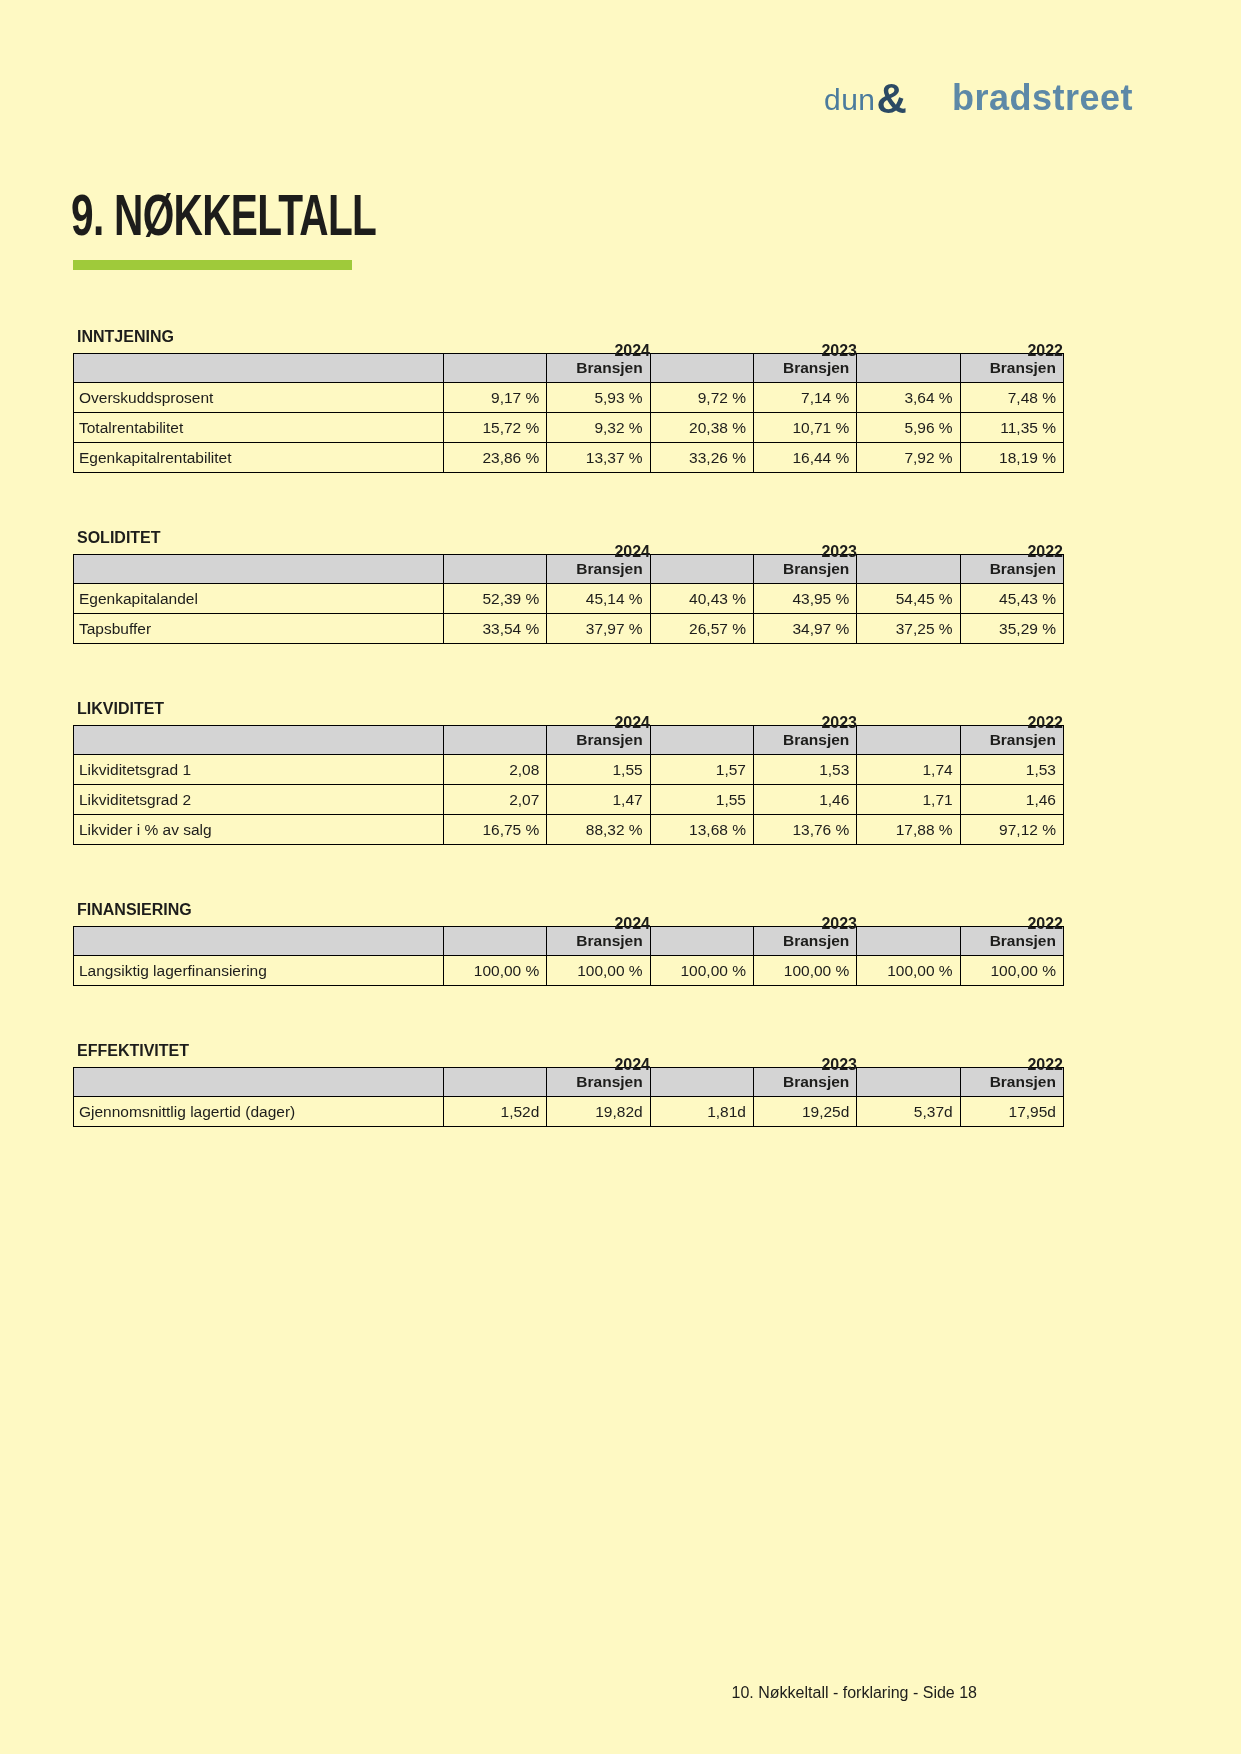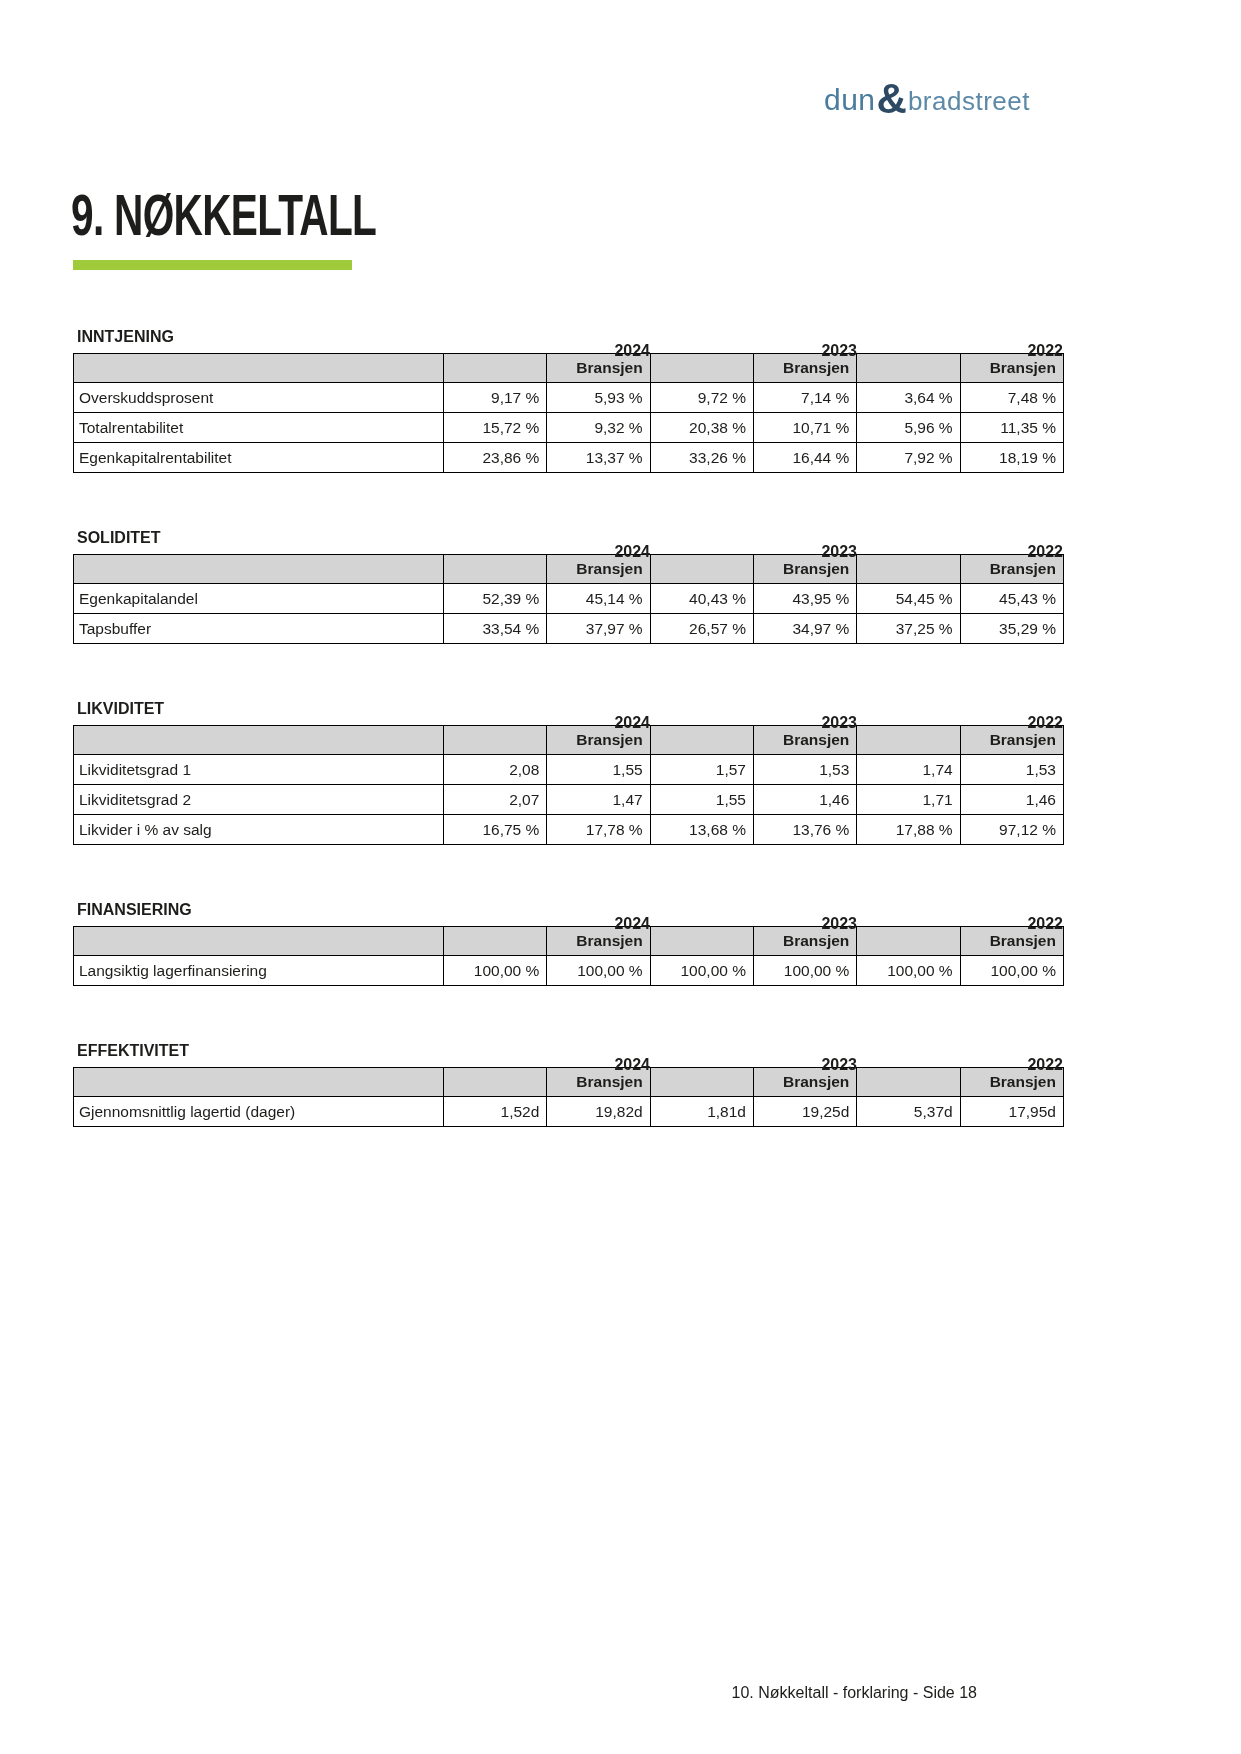--- a/index.html
+++ b/index.html
@@ -1,30 +1,30 @@
 <!DOCTYPE html>
 <html><head>
 <meta charset="utf-8">
 <style>
   html,body { margin:0; padding:0; background:#e8e8e8; }
   .page {
-    position:relative; width:1241px; height:1754px; background:#ffffff;
+    position:relative; width:1241px; height:1754px; background:#fef9c3;
     font-family:"Liberation Sans", sans-serif; color:#1d1d1b; overflow:hidden;
     margin:0 auto;
   }
 
   
   .logo {
     position:absolute; top:72px; left:824px; width:240px; height:52px;
     display:flex; align-items:baseline; justify-content:flex-start;
     white-space:nowrap;
   }
   .logo-dun  { font-size:30px; font-weight:400; color:#4b7b9d; letter-spacing:.5px; }
   .logo-amp  { font-size:42px; font-weight:600; color:#2c4a64; margin:0 1px; transform:translateY(3px); display:inline-block; }
-  .logo-brad { font-size:26px; font-weight:400; color:#5d89a7; letter-spacing:.5px; }
+  .logo-brad { font-size:36px; font-weight:700; color:#5d89a7; letter-spacing:.5px;margin-left:44px; }
 
   
   .title {
     position:absolute; left:71px; top:186px; margin:0;
     font-size:58px; line-height:58px; font-weight:bold; letter-spacing:-1px;
     transform:scaleX(0.70); transform-origin:left top; white-space:nowrap;
     color:#1d1d1b;
   }
   .green-bar {
     position:absolute; left:73px; top:260px; width:279px; height:10px;
@@ -231,21 +231,21 @@
     <td class="val-cell">1,47</td>
     <td class="val-cell">1,55</td>
     <td class="val-cell">1,46</td>
     <td class="val-cell">1,71</td>
     <td class="val-cell">1,46</td>
   </tr>
 
   <tr class="data-row">
     <td class="label-cell">Likvider i % av salg</td>
     <td class="val-cell">16,75 %</td>
-    <td class="val-cell">17,78 %</td>
+    <td class="val-cell">88,32 %</td>
     <td class="val-cell">13,68 %</td>
     <td class="val-cell">13,76 %</td>
     <td class="val-cell">17,88 %</td>
     <td class="val-cell">97,12 %</td>
   </tr>
 </tbody>
     </table>
   </section>
 
   <section class="section">

